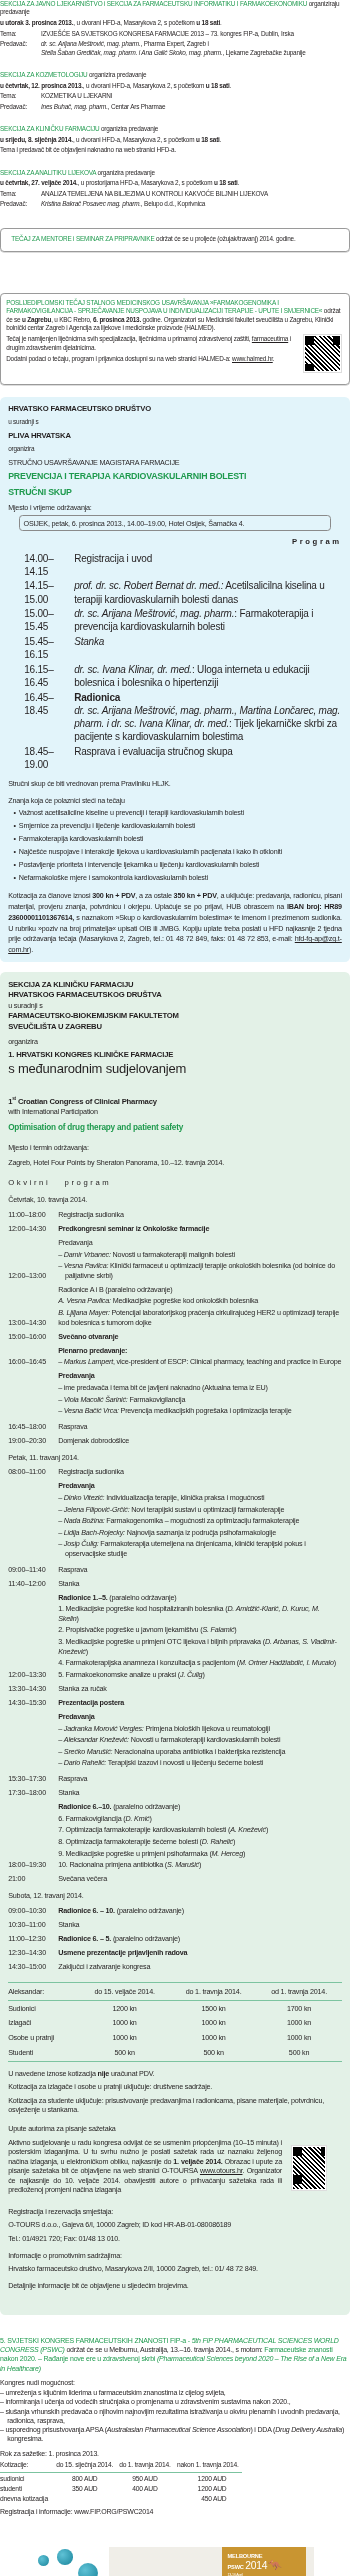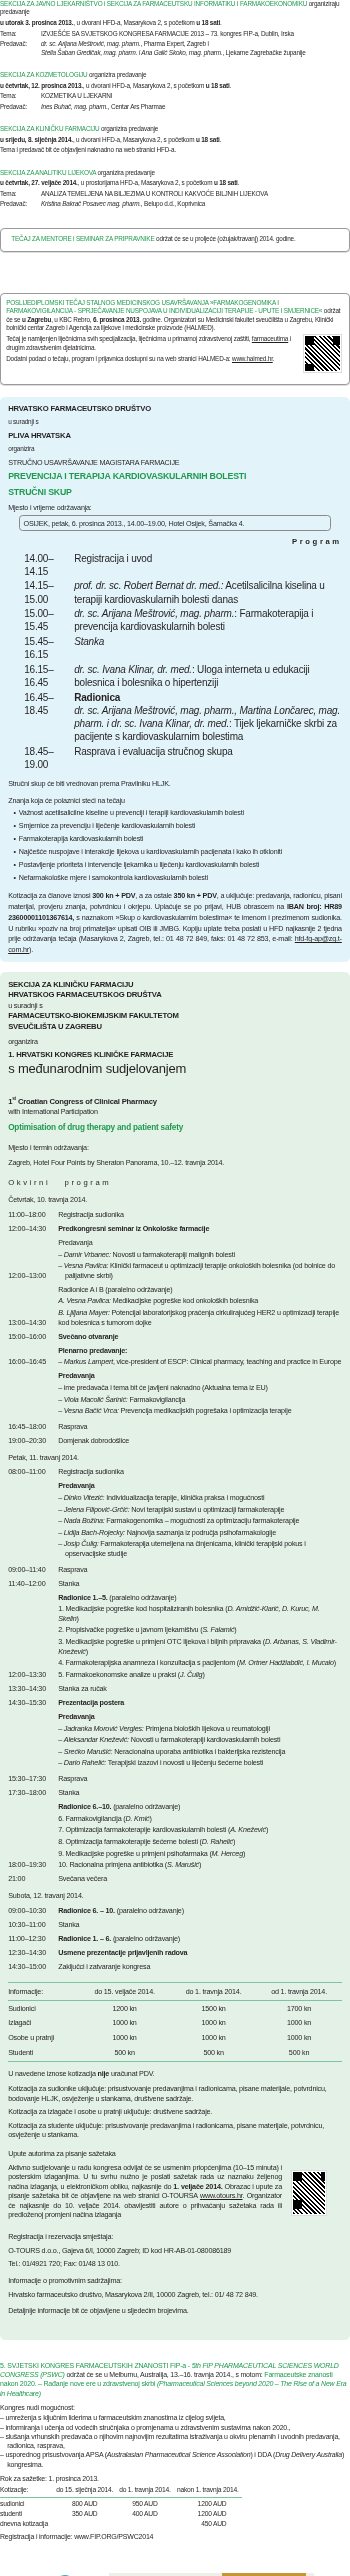--- a/index.html
+++ b/index.html
@@ -290,36 +290,36 @@
         <div class="it">
           <span class="t">09:00–10:30</span>
           <span class="d"><span class="bold">Radionice 6. – 10.</span><span> (paralelno održavanje)</span></span>
         </div>
         <div class="it">
           <span class="t">10:30–11:00</span>
           <span class="d"><span>Stanka</span></span>
         </div>
         <div class="it">
           <span class="t">11:00–12:30</span>
-          <span class="d"><span class="bold">Radionice 1. – 6.</span><span> (paralelno održavanje)</span></span>
+          <span class="d"><span class="bold">Radionice 6. – 5.</span><span> (paralelno održavanje)</span></span>
         </div>
         <div class="it">
           <span class="t">12:30–14:30</span>
           <span class="d"><span class="bold">Usmene prezentacije prijavljenih radova</span></span>
         </div>
         <div class="it">
           <span class="t">14:30–15:00</span>
           <span class="d"><span>Zaključci i zatvaranje kongresa</span></span>
         </div>
       </div>
 
     <table class="fee">
       <thead>
           <tr id="fee-head">
-            <th>Informacije:</th>
+            <th>Aleksandar:</th>
             <th class="num">do 15. veljače 2014.</th>
             <th class="num">do 1. travnja 2014.</th>
             <th class="num">od 1. travnja 2014.</th>
           </tr>
         </thead>
       <tbody id="fee-body">
           <tr>
             <td>Sudionici</td>
             <td class="num">1200 kn</td>
             <td class="num">1500 kn</td>
@@ -340,21 +340,20 @@
           <tr>
             <td>Studenti</td>
             <td class="num">500 kn</td>
             <td class="num">500 kn</td>
             <td class="num">500 kn</td>
           </tr>
         </tbody>
     </table>
 
     <p><span>U navedene iznose kotizacija </span><span class="bold">nije</span><span> uračunat PDV.</span></p>
-    <p style="margin-top:6.2px">Kotizacija za sudionike uključuje: prisustvovanje predavanjima i radionicama, pisane materijale, potvrdnicu, bodovanje HLJK, osvježenje u stankama, društvene sadržaje.</p>
     <p>Kotizacija za izlagače i osobe u pratnji uključuje: društvene sadržaje.</p>
     <p>Kotizacija za studente uključuje: prisustvovanje predavanjima i radionicama, pisane materijale, potvrdnicu, osvježenje u stankama.</p>
 
     <p style="margin-top:9.3px">Upute autorima za pisanje sažetaka</p>
     <div class="abstract">
       <p class="jt"><span>Aktivno sudjelovanje u radu kongresa odvijat će se usmenim priopćenjima (10–15 minuta) i posterskim izlaganjima. U tu svrhu nužno je poslati sažetak rada uz naznaku željenog načina izlaganja, u elektroničkom obliku, najkasnije do </span><span class="bold">1. veljače 2014.</span><span> Obrazac i upute za pisanje sažetaka bit će objavljene na web stranici O-TOURSA </span><span class="u">www.otours.hr</span><span>. Organizator će najkasnije do 10. veljače 2014. obavijestiti autore o prihvaćanju sažetaka rada ili predloženoj promjeni načina izlaganja</span></p>
       <div class="qr" style="width:34px;height:44px;margin-right:15.5px"></div>
     </div>
 
     <p style="margin-top:8.2px">Registracija i rezervacija smještaja:</p>

